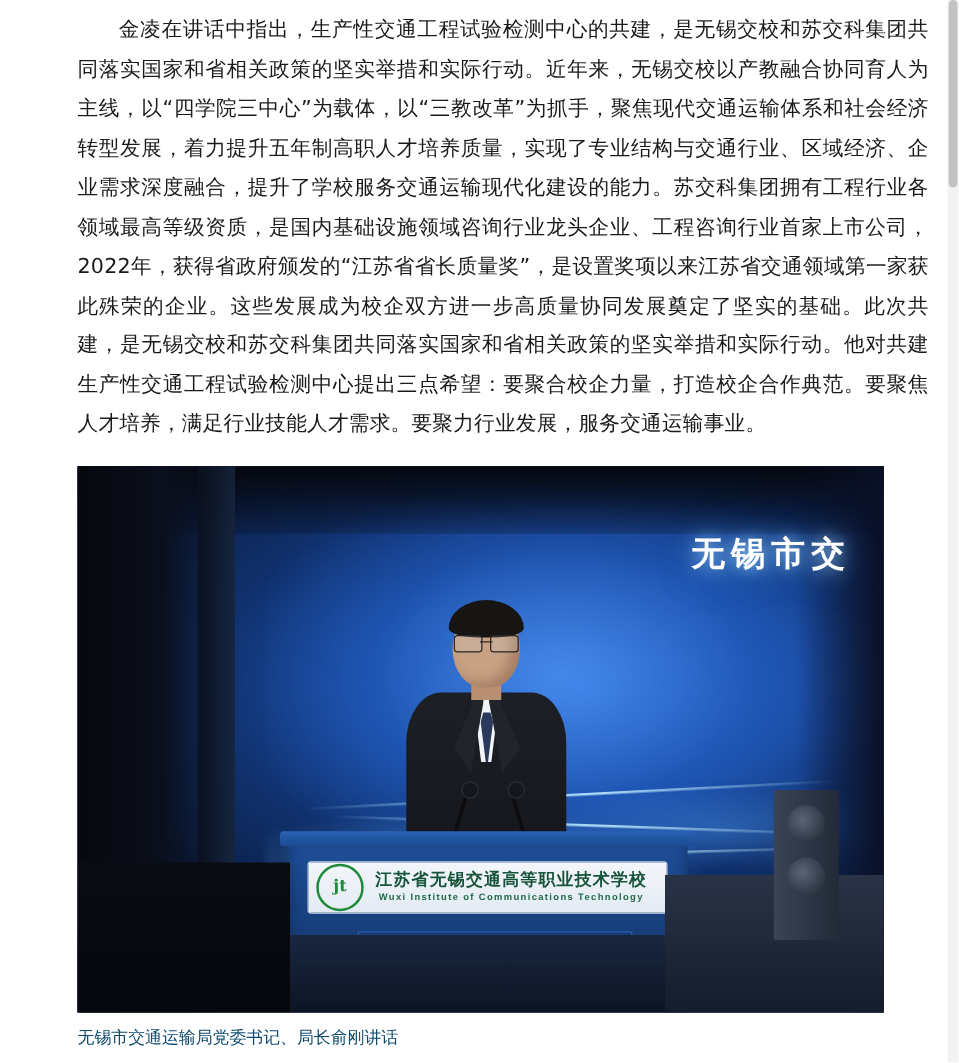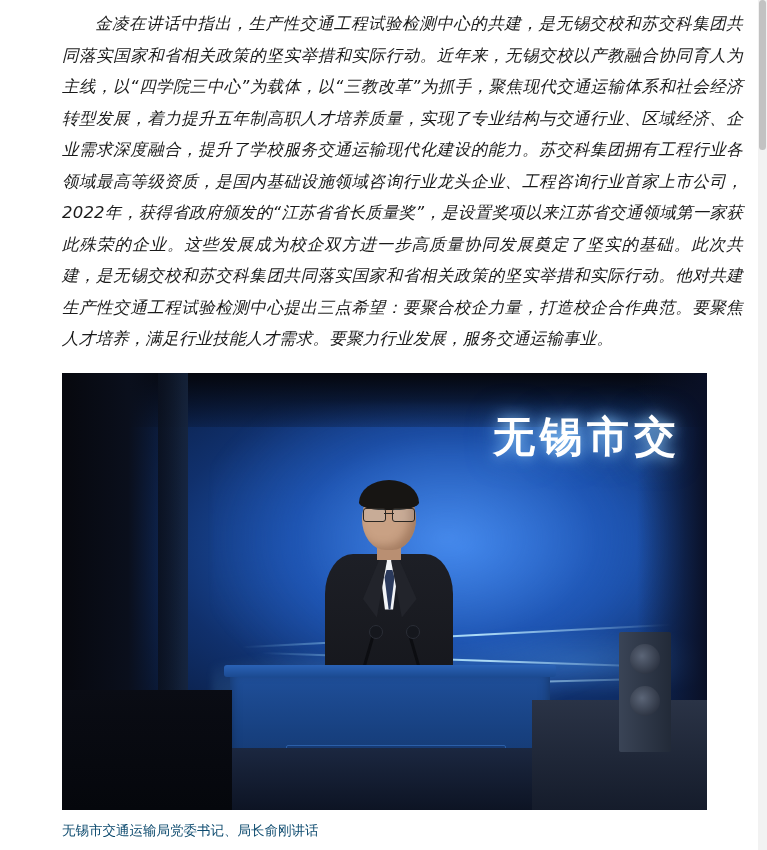--- a/index.html
+++ b/index.html
@@ -25,21 +25,20 @@
   }
   .paragraph {
     margin: 0;
     font-family: "DejaVu Sans", sans-serif;
     font-size: 16.5px;
     line-height: 31.5px;
     color: #1a1a1a;
     text-align: justify;
     text-indent: 2em;
     letter-spacing: 0.2px;
-    font-style: italic;
   }
   .figure {
     margin: 18px 0 0 62px;
     width: 645px;
   }
   .photo {
     position: relative;
     width: 645px;
     height: 437px;
     overflow: hidden;
@@ -88,23 +87,23 @@
   }
   .wave-line {
     position: absolute;
     height: 2px;
     background: linear-gradient(90deg, rgba(150,215,255,0) 0%, rgba(165,225,255,0.75) 35%, rgba(190,235,255,0.9) 55%, rgba(150,215,255,0) 100%);
     border-radius: 2px;
     filter: blur(0.6px);
   }
   .screen-title {
     position: absolute;
-    right: 26px; top: 36px;
-    font-family: "DejaVu Sans", sans-serif;
-    font-size: 42px;
+    right: 26px; top: 52px;
+    font-family: "DejaVu Sans", sans-serif;
+    font-size: 27px;
     font-weight: bold;
     letter-spacing: 5px;
     color: #ffffff;
     text-shadow: 0 0 14px rgba(150,210,255,0.95), 0 0 30px rgba(90,170,255,0.6);
     white-space: nowrap;
   }
   
   .speaker {
     position: absolute;
     left: 255px;
@@ -438,20 +437,27 @@
       </div>
 
       <div class="mic" style="left:296px; top:262px; width:3px; height:48px; transform: rotate(16deg);"></div>
       <div class="mic-head" style="left:307px; top:252px;"></div>
       <div class="mic" style="left:360px; top:262px; width:3px; height:48px; transform: rotate(-16deg);"></div>
       <div class="mic-head" style="left:344px; top:252px;"></div>
 
       <div class="podium">
         <div class="podium-top"></div>
 
+        <div class="podium-plate">
+          <div class="plate-logo">jt</div>
+          <div class="plate-text">
+            <div class="plate-cn">江苏省无锡交通高等职业技术学校</div>
+            <div class="plate-en">Wuxi Institute of Communications Technology</div>
+          </div>
+        </div>
 
         <div class="podium-panel">
           <div class="panel-row">
             <div class="panel-school">江苏省无锡交通高等职业技术学校</div>
             <div class="panel-co">
               <div class="panel-co-logo">JSTI</div>
               <div class="panel-co-name">苏交科集团股份有限公司</div>
             </div>
           </div>
           <div class="panel-plane">✈</div>

